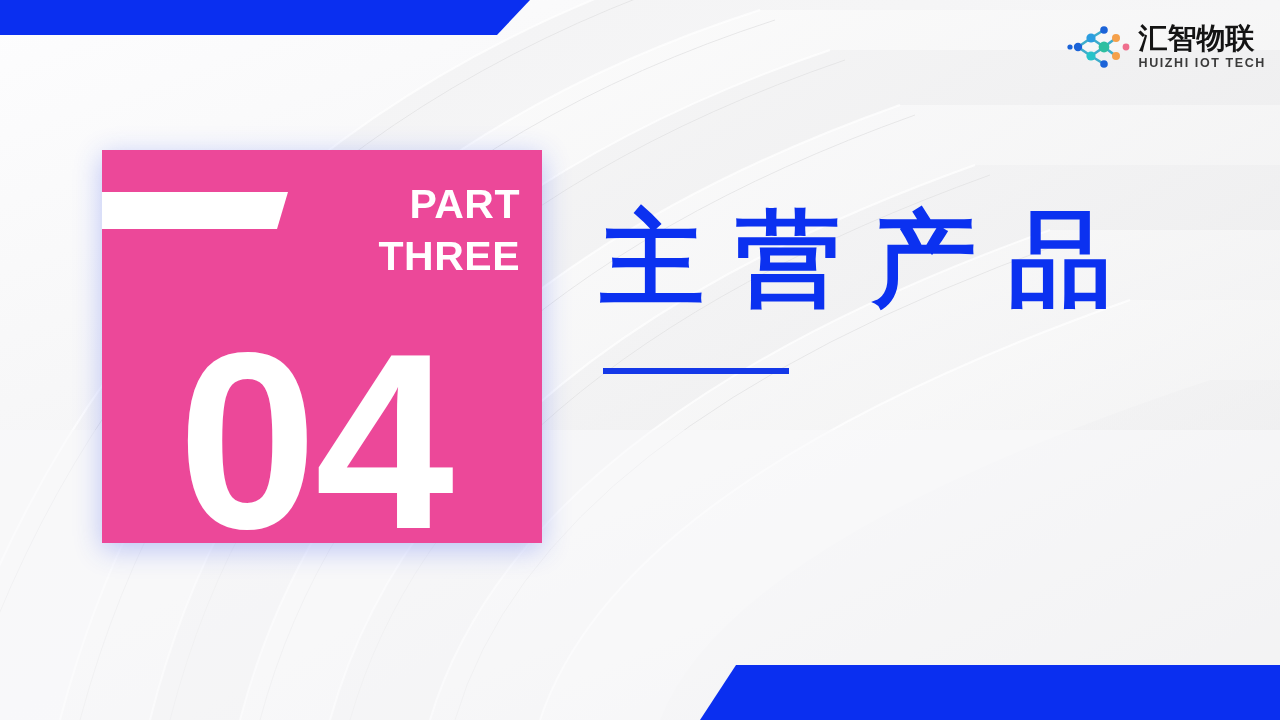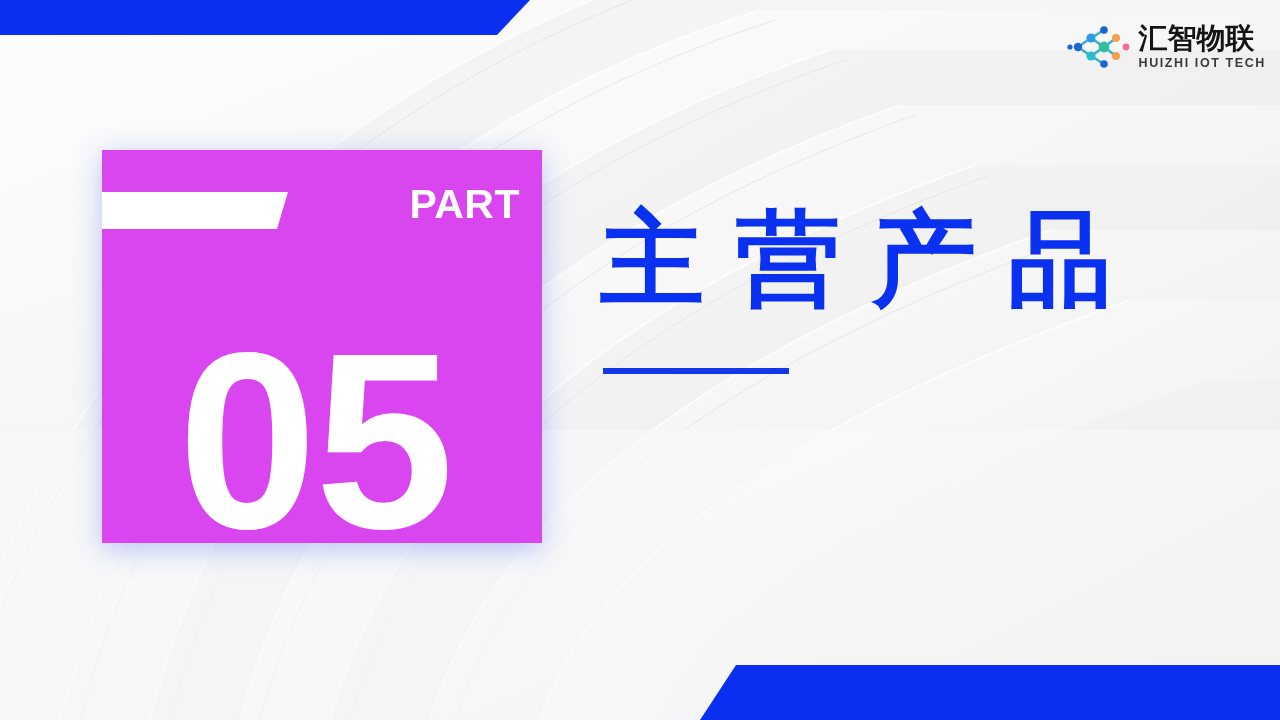--- a/index.html
+++ b/index.html
@@ -55,21 +55,21 @@
     clip-path: polygon(36px 0, 580px 0, 580px 55px, 0 55px);
   }
 
   
   .blue-card {
     position: absolute;
     left: 102px;
     top: 150px;
     width: 440px;
     height: 393px;
-    background: #d946ef;
+    background: #ec4899;
     box-shadow: 0 6px 26px rgba(40, 70, 240, 0.30);
   }
   .white-slash {
     position: absolute;
     left: 0;
     top: 42px;
     width: 186px;
     height: 37px;
     background: #ffffff;
     clip-path: polygon(0 0, 186px 0, 175px 37px, 0 37px);
@@ -215,22 +215,23 @@
   </svg>
 
   <div class="top-banner"></div>
 
   <div class="bottom-banner"></div>
 
   <div class="blue-card">
     <div class="white-slash"></div>
     <div class="part-label">
       <span>PART</span>
+      <span>THREE</span>
     </div>
-    <div class="big-number">05</div>
+    <div class="big-number">04</div>
   </div>
 
   <div class="headline">主营产品</div>
   <div class="rule"></div>
 
   <div class="logo">
     <svg class="logo-mark" viewBox="0 0 74 44" aria-hidden="true">
       <g stroke="#2aa6c8" stroke-width="2.6" fill="none" opacity="0.9">
         <path d="M14 22 L27 13 L40 22 L27 31 Z"></path>
         <path d="M27 13 L40 5"></path>

